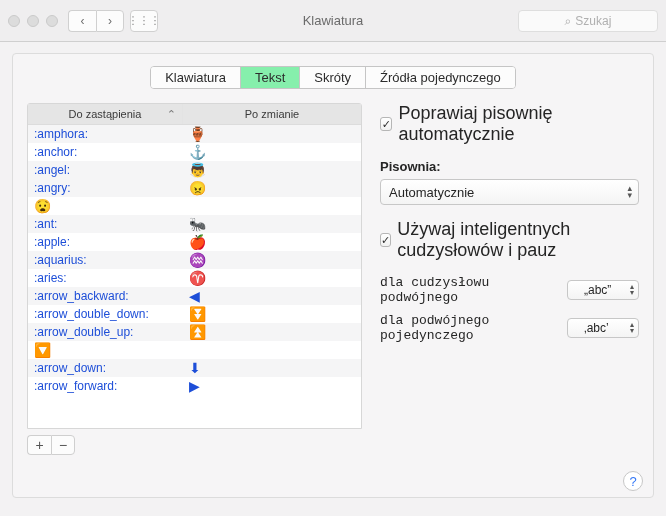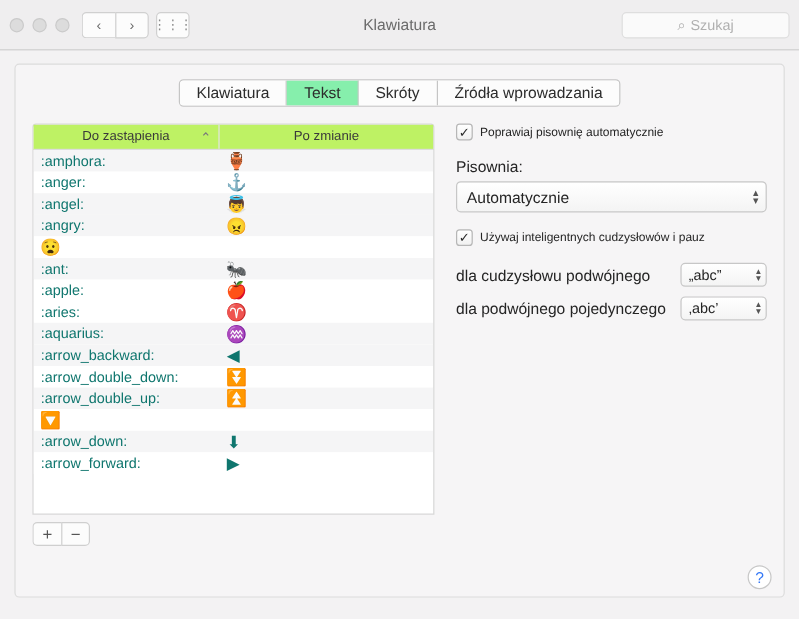--- a/index.html
+++ b/index.html
@@ -23,46 +23,46 @@
 .seg { display: flex; border: 1px solid #c5c5c5; border-radius: 4px; overflow: hidden; background: #fff; }
 .seg .tab { padding: 3px 14px; font-size: 13px; color: #2c2c2c; border-right: 1px solid #c5c5c5; background: #fcfcfc; }
 .seg .tab:last-child { border-right: 0; }
 .seg .tab.active { background: #86efac; }
 
 .cols { display: flex; gap: 18px; }
 .left { width: 335px; }
 .right { flex: 1; font-size: 13px; color: #252525; }
 
 .table-wrap { border: 1px solid #d7d7d7; border-radius: 3px 3px 0 0; background: #fff; }
-.thead { display: flex; background: #bef264; border-bottom: 1px solid #dcdcdc; font-size: 11px; color: #3a3a3a; }
+.thead { display: flex; background: #e5e5e5; border-bottom: 1px solid #dcdcdc; font-size: 11px; color: #3a3a3a; }
 .thead .th { padding: 4px 6px; text-align: center; }
 .th1 { width: 155px; border-right: 1px solid #e3e3e3; position: relative; }
 .th1 .sort { position: absolute; right: 6px; top: 4px; color: #7a7a7a; }
 .th2 { flex: 1; }
 .tbody { height: 303px; overflow-y: auto; }
-.row { display: flex; font-size: 12px; color: #0f766e; }
+.row { display: flex; font-size: 12px; color: #1d4ed8; }
 .row .c1 { width: 155px; padding: 2px 6px; }
 .row .c2 { flex: 1; padding: 1px 6px; font-size: 14px; }
 .row.even { background: #f5f5f6; }
 .row.odd { background: #fff; }
 .row.sel { background: #dcdcdc; }
 .addremove { display: flex; margin-top: 6px; }
 .addremove .btn { width: 24px; height: 20px; border: 1px solid #cfcfcf; background: #fcfcfc; display: flex; align-items: center; justify-content: center; font-size: 14px; color: #555; }
 .addremove .btn:first-child { border-radius: 4px 0 0 4px; border-right: 0; }
 .addremove .btn:last-child { border-radius: 0 4px 4px 0; }
 
 .chk-row { display: flex; align-items: center; gap: 6px; margin-bottom: 14px; }
 .chk { width: 14px; height: 14px; border: 1px solid #b6b6b6; border-radius: 3px; background: linear-gradient(#fff,#f1f1f1); display: flex; align-items: center; justify-content: center; font-size: 11px; color: #2c2c2c; }
-.label13 { font-size: 10px; }
-.section-label { margin-bottom: 5px; }
+.label13 { font-size: 18px; }
+.section-label { margin-bottom: 5px; font-weight: bold; }
 .select { height: 22px; border: 1px solid #c7c7c7; border-radius: 4px; background: linear-gradient(#fff,#f4f4f4); display: flex; align-items: center; padding: 12px 8px; position: relative; font-size: 13px; margin-bottom: 14px; }
 .select .arrows { position: absolute; right: 6px; font-size: 9px; color: #555; line-height: 7px; }
 .opt-row { display: flex; align-items: center; margin-bottom: 8px; gap: 8px; }
-.opt-row .lbl { flex: 1; }
-.mini-select { width: 72px; height: 20px; border: 1px solid #c7c7c7; border-radius: 4px; background: linear-gradient(#fff,#f4f4f4); display: flex; align-items: center; padding: 0 6px; position: relative; font-size: 12px; }
+.opt-row .lbl { flex: 1; font-family: Liberation Mono, monospace; }
+.mini-select { width: 72px; height: 20px; border: 1px solid #c7c7c7; border-radius: 4px; background: linear-gradient(#fff,#f4f4f4); display: flex; align-items: center; padding: 0 16px; position: relative; font-size: 12px; }
 .mini-select .arrows { position: absolute; right: 4px; font-size: 8px; color: #555; line-height: 6px; }
 
 .help { position: absolute; right: 10px; bottom: 6px; width: 20px; height: 20px; border-radius: 50%; border: 1px solid #c7c7c7; background: #fff; display: flex; align-items: center; justify-content: center; color: #3478f6; font-size: 13px; }
 .tbody::-webkit-scrollbar { width: 0; }
 </style>
 </head>
 <body>
 
 <div class="titlebar">
   <div class="traffic">
@@ -89,41 +89,41 @@
 </div>
 
 <div class="content">
   <div class="panel">
 
     <div class="tabs">
       <div class="seg">
         <div class="tab">Klawiatura</div>
         <div class="tab active">Tekst</div>
         <div class="tab">Skróty</div>
-        <div class="tab">Źródła wprowadzania</div>
+        <div class="tab">Źródła pojedynczego</div>
       </div>
     </div>
 
     <div class="cols">
       <div class="left">
         <div class="table-wrap">
           <div class="thead">
             <div class="th th1">
               <span>Do zastąpienia</span>
               <span class="sort">⌃</span>
             </div>
             <div class="th th2">Po zmianie</div>
           </div>
           <div class="tbody" id="tbody">
               <div class="row even">
                 <div class="c1">:amphora:</div>
                 <div class="c2">🏺</div>
               </div>
               <div class="row odd">
-                <div class="c1">:anger:</div>
+                <div class="c1">:anchor:</div>
                 <div class="c2">⚓</div>
               </div>
               <div class="row even">
                 <div class="c1">:angel:</div>
                 <div class="c2">👼</div>
               </div>
               <div class="row even">
                 <div class="c1">:angry:</div>
                 <div class="c2">😠</div>
               </div>
@@ -131,27 +131,27 @@
                 <div class="c2">😧</div>
               </div>
               <div class="row even">
                 <div class="c1">:ant:</div>
                 <div class="c2">🐜</div>
               </div>
               <div class="row odd">
                 <div class="c1">:apple:</div>
                 <div class="c2">🍎</div>
               </div>
+              <div class="row even">
+                <div class="c1">:aquarius:</div>
+                <div class="c2">♒</div>
+              </div>
               <div class="row odd">
                 <div class="c1">:aries:</div>
                 <div class="c2">♈</div>
-              </div>
-              <div class="row even">
-                <div class="c1">:aquarius:</div>
-                <div class="c2">♒</div>
               </div>
               <div class="row even">
                 <div class="c1">:arrow_backward:</div>
                 <div class="c2">◀</div>
               </div>
               <div class="row odd">
                 <div class="c1">:arrow_double_down:</div>
                 <div class="c2">⏬</div>
               </div>
               <div class="row even">

